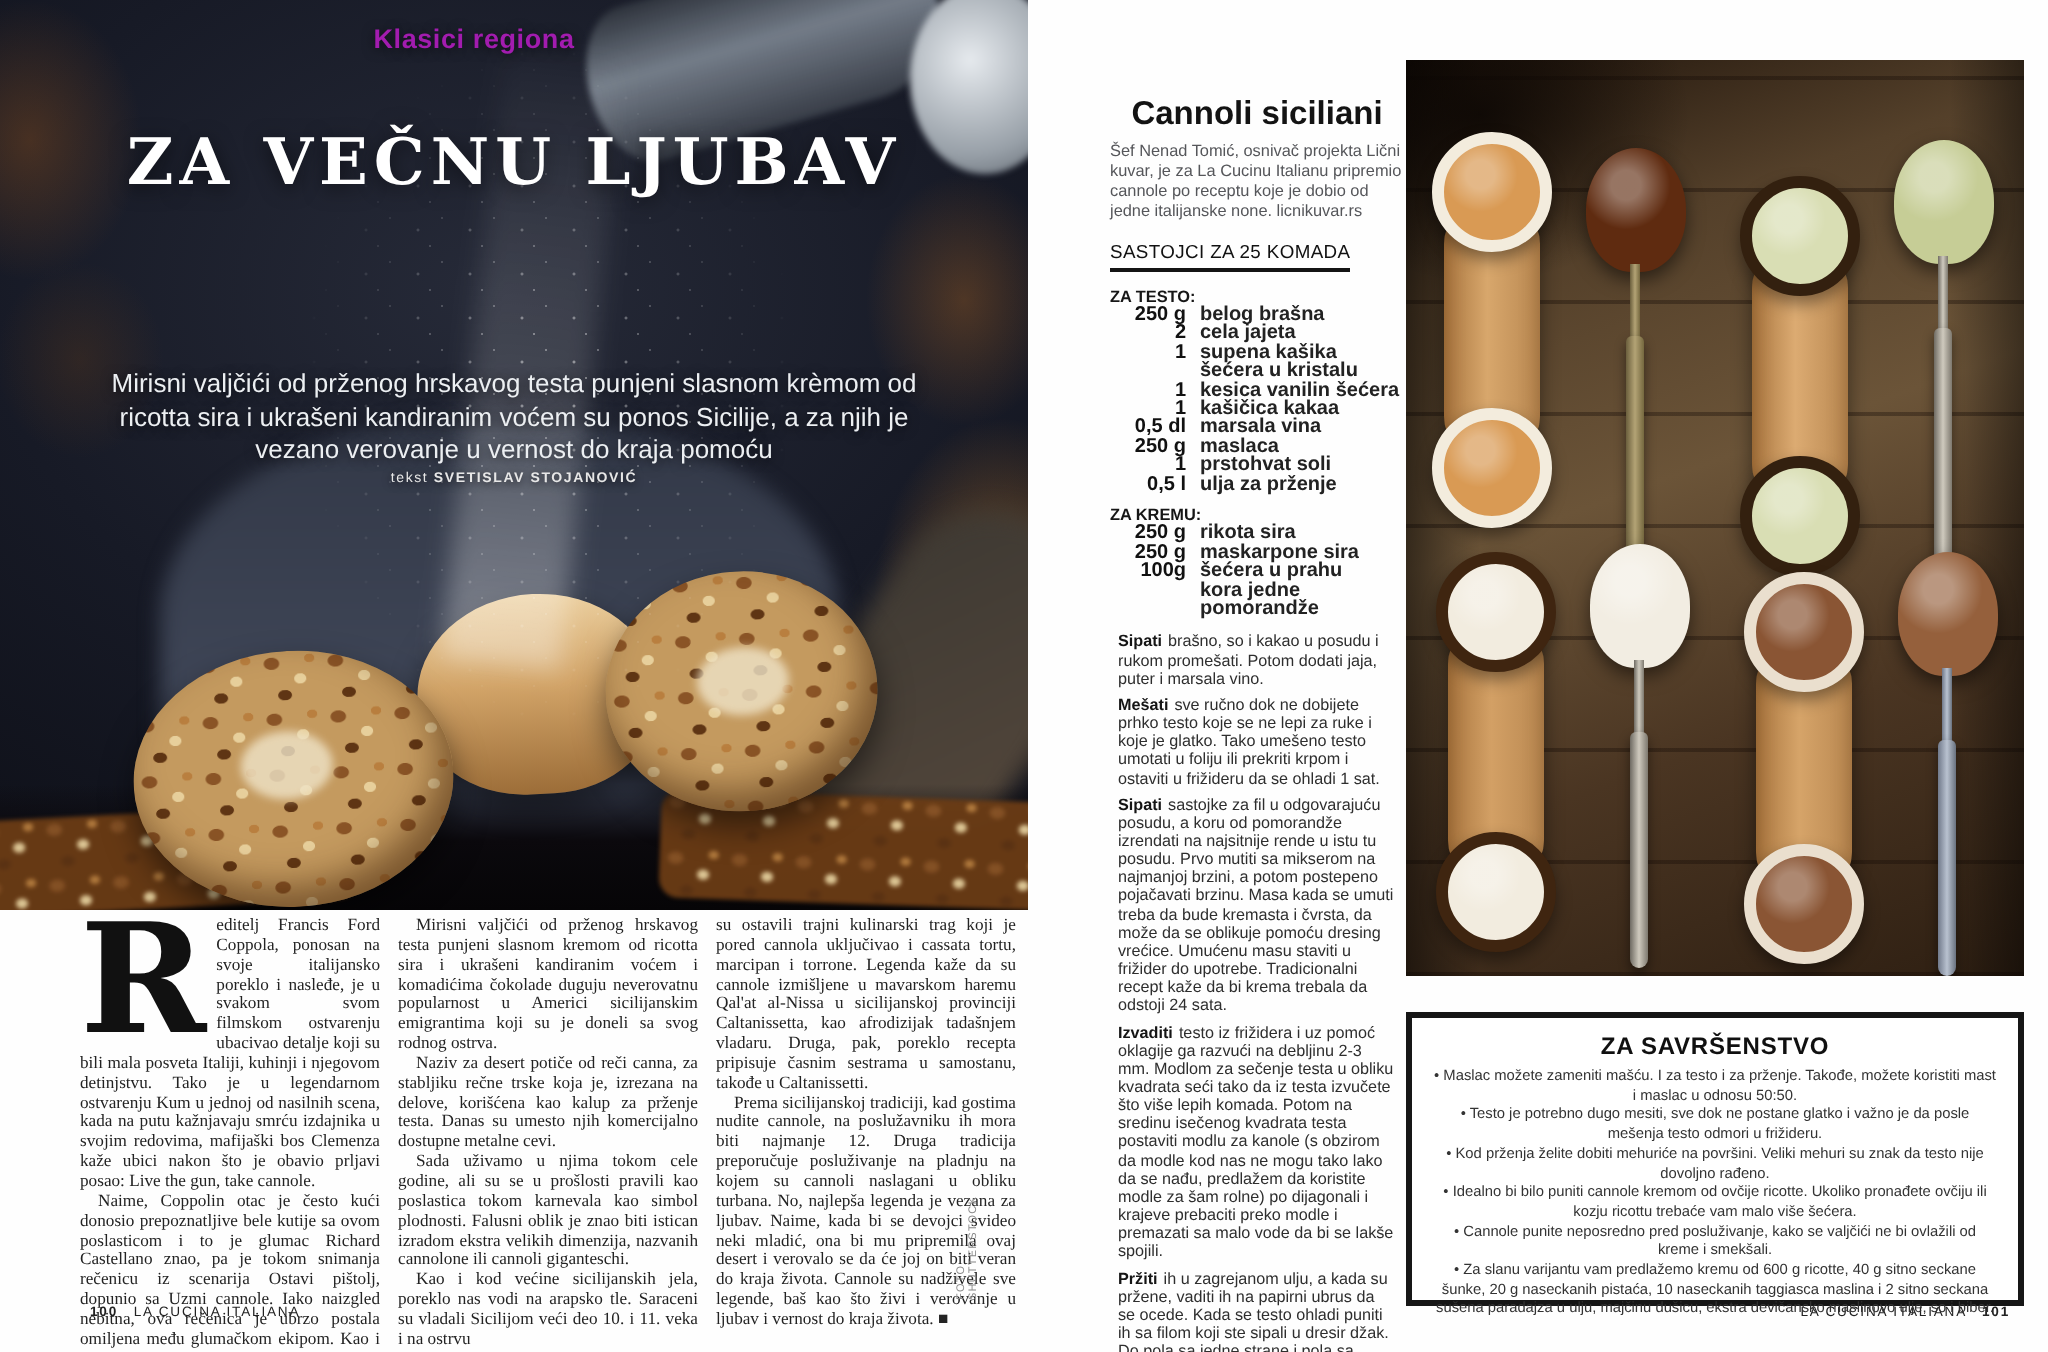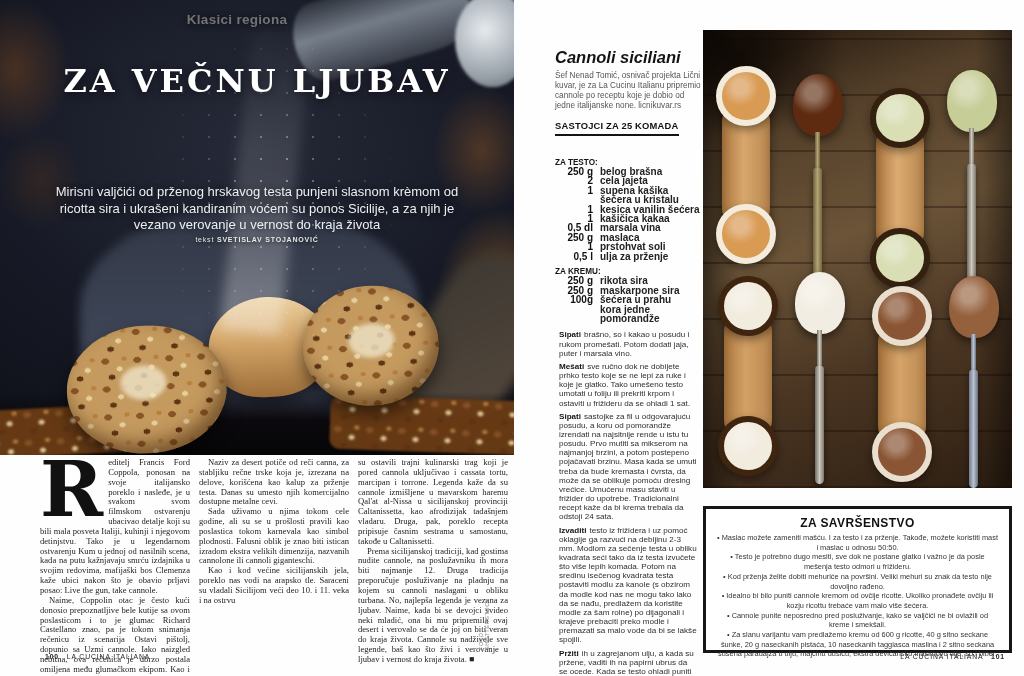--- a/index.html
+++ b/index.html
@@ -49,21 +49,21 @@
     background:linear-gradient(180deg,rgba(255,255,255,.02),rgba(255,255,255,.16) 60%,rgba(255,255,255,.34));}
   .sugar-specks{left:150px;top:18px;width:250px;height:350px;opacity:.55;background-size:26px 22px;
     background-image:
       radial-gradient(1.4px 1.4px at 7px 9px,rgba(255,255,255,.9) 50%,transparent 60%),
       radial-gradient(1px 1px at 19px 3px,rgba(255,255,255,.7) 50%,transparent 60%),
       radial-gradient(1px 1px at 13px 17px,rgba(255,255,255,.8) 50%,transparent 60%);
     -webkit-mask-image:radial-gradient(closest-side,#000,transparent);
     mask-image:radial-gradient(closest-side,#000,transparent);}
 
   
-  .kicker{position:absolute;left:0;top:12px;width:474px;text-align:center;color:#737373;
+  .kicker{position:absolute;left:0;top:12px;width:474px;text-align:center;color:#a21caf;
     font-size:13.5px;font-weight:700;letter-spacing:.3px;text-shadow:0 1px 6px rgba(0,0,0,.6);z-index:5;}
   .title-block{position:absolute;left:0;top:62px;width:514px;text-align:center;color:#fff;z-index:5;}
   .main-title{font-family:"DejaVu Serif",serif;font-weight:700;font-size:79px;line-height:84px;
     letter-spacing:4px;text-shadow:0 2px 12px rgba(0,0,0,.55);}
   .sub-title{font-family:"DejaVu Serif",serif;font-weight:700;font-size:32px;line-height:36px;
     letter-spacing:3px;margin-top:1px;text-shadow:0 2px 10px rgba(0,0,0,.55);}
   .deck{position:absolute;left:42px;top:184px;width:430px;text-align:center;color:#eceff2;
     font-size:13px;line-height:16.5px;z-index:5;text-shadow:0 1px 6px rgba(0,0,0,.6);}
   .byline{position:absolute;left:0;top:236px;width:514px;text-align:center;color:#e7e7e7;
     font-size:7px;letter-spacing:.8px;z-index:5;text-shadow:0 1px 4px rgba(0,0,0,.7);}
@@ -78,23 +78,23 @@
   .dropcap{float:left;font-family:"DejaVu Serif",serif;font-weight:700;font-size:76px;
     line-height:58px;padding:3px 5px 0 0;color:#111;}
   .footer{position:absolute;top:653px;font-size:6.8px;letter-spacing:.9px;color:#222;}
   .footer.fl{left:40px;} .footer.fr{left:800px;width:210px;text-align:right;}
   .footer .pg{font-weight:700;margin:0 5px;}
   .photo-credit{position:absolute;left:478px;top:584px;height:66px;font-size:5.5px;
     letter-spacing:.6px;color:#8a8a8a;writing-mode:vertical-rl;transform:rotate(180deg);}
 
   
   .recipe{position:absolute;left:555px;top:48px;width:147px;color:#222;}
-  .recipe h2{margin:0;font-style:italic;font-weight:700;font-size:16.5px;line-height:19px;color:#131313;}
+  .recipe h2{margin:0;font-weight:700;font-size:16.5px;line-height:19px;color:#131313;text-align:center;}
   .recipe .intro{margin:4px 0 0;font-size:8.2px;line-height:10px;color:#55565a;}
-  .ing-head{display:inline-block;margin:9px 0 16px;font-size:9.4px;font-weight:700;letter-spacing:.2px;
+  .ing-head{display:inline-block;margin:9px 0 2px;font-size:9.4px;font-weight:400;letter-spacing:.2px;
     border-bottom:2px solid #141414;padding-bottom:2.5px;color:#111;}
   .grp-label{margin-top:6px;font-size:8.2px;font-weight:700;line-height:9.4px;color:#161616;}
   .ing-row{display:grid;grid-template-columns:38px 1fr;column-gap:7px;font-size:10px;
     line-height:9.4px;font-weight:700;color:#222;}
   .ing-row .qty{text-align:right;color:#111;}
   .steps{margin-top:7px;}
   .step{margin:4px;font-size:8.1px;line-height:9.15px;color:#2e2e2e;}
   .step .lead{font-weight:700;color:#141414;margin-right:3px;}
 
   
@@ -148,32 +148,33 @@
       <div class="hero-cream c2"></div>
     </div>
     <div class="sugar-fall"></div>
     <div class="sugar-specks"></div>
   </div>
 
   <div class="kicker">Klasici regiona</div>
   <div class="title-block">
     <div class="sub-title">ZA VEČNU LJUBAV</div>
   </div>
-  <div class="deck">Mirisni valjčići od prženog hrskavog testa punjeni slasnom krèmom od ricotta sira i ukrašeni kandiranim voćem su ponos Sicilije, a za njih je vezano verovanje u vernost do kraja života</div>
+  <div class="deck">Mirisni valjčići od prženog hrskavog testa punjeni slasnom krèmom od ricotta sira i ukrašeni kandiranim voćem su ponos Sicilije, a za njih je vezano verovanje u vernost do kraja pomoću</div>
   <div class="byline">
     <span>tekst</span>
     <span class="bn">SVETISLAV STOJANOVIĆ</span>
   </div>
 
   <div class="article-cols">
     <div class="acol">
       <p class="noindent"><span class="dropcap">R</span><span>editelj Francis Ford Coppola, ponosan na svoje italijansko poreklo i nasleđe, je u svakom svom filmskom ostvarenju ubacivao detalje koji su bili mala posveta Italiji, kuhinji i njegovom detinjstvu. Tako je u legendarnom ostvarenju Kum u jednoj od nasilnih scena, kada na putu kažnjavaju smrću izdajnika u svojim redovima, mafijaški bos Clemenza kaže ubici nakon što je obavio prljavi posao: Live the gun, take cannole.</span></p>
       <p>Naime, Coppolin otac je često kući donosio prepoznatljive bele kutije sa ovom poslasticom i to je glumac Richard Castellano znao, pa je tokom snimanja rečenicu iz scenarija Ostavi pištolj, dopunio sa Uzmi cannole. Iako naizgled nebitna, ova rečenica je ubrzo postala omiljena među glumačkom ekipom. Kao i cannole.</p>
     </div>
     <div class="acol">
+      <p>Mirisni valjčići od prženog hrskavog testa punjeni slasnom kremom od ricotta sira i ukrašeni kandiranim voćem i komadićima čokolade duguju neverovatnu popularnost u Americi sicilijanskim emigrantima koji su je doneli sa svog rodnog ostrva.</p>
       <p>Naziv za desert potiče od reči canna, za stabljiku rečne trske koja je, izrezana na delove, korišćena kao kalup za prženje testa. Danas su umesto njih komercijalno dostupne metalne cevi.</p>
       <p>Sada uživamo u njima tokom cele godine, ali su se u prošlosti pravili kao poslastica tokom karnevala kao simbol plodnosti. Falusni oblik je znao biti istican izradom ekstra velikih dimenzija, nazvanih cannolone ili cannoli giganteschi.</p>
       <p>Kao i kod većine sicilijanskih jela, poreklo nas vodi na arapsko tle. Saraceni su vladali Sicilijom veći deo 10. i 11. veka i na ostrvu</p>
     </div>
     <div class="acol">
       <p class="noindent">su ostavili trajni kulinarski trag koji je pored cannola uključivao i cassata tortu, marcipan i torrone. Legenda kaže da su cannole izmišljene u mavarskom haremu Qal'at al-Nissa u sicilijanskoj provinciji Caltanissetta, kao afrodizijak tadašnjem vladaru. Druga, pak, poreklo recepta pripisuje časnim sestrama u samostanu, takođe u Caltanissetti.</p>
       <p>Prema sicilijanskoj tradiciji, kad gostima nudite cannole, na poslužavniku ih mora biti najmanje 12. Druga tradicija preporučuje posluživanje na pladnju na kojem su cannoli naslagani u obliku turbana. No, najlepša legenda je vezana za ljubav. Naime, kada bi se devojci svideo neki mladić, ona bi mu pripremila ovaj desert i verovalo se da će joj on biti veran do kraja života. Cannole su nadživele sve legende, baš kao što živi i verovanje u ljubav i vernost do kraja života. ■</p>
     </div>
   </div>
 

